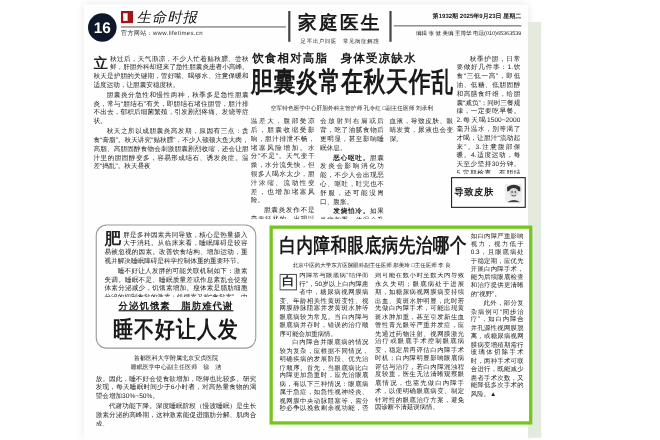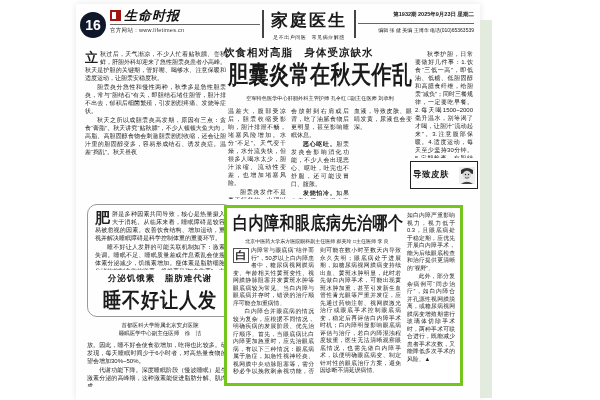--- a/index.html
+++ b/index.html
@@ -10,66 +10,66 @@
         box-shadow:0 0 7px rgba(0,0,0,.10);}
   .edge-strip{position:absolute;left:480px;top:20px;width:12px;height:378px;background:#e3eade;}
 
   
   .pageno{position:absolute;left:80px;top:12px;width:26px;height:26px;border-radius:50%;
           background:#0f172a;color:#fff;font-weight:bold;font-size:14px;line-height:26px;
           text-align:center;}
   .logo-row{position:absolute;left:110px;top:8px;height:15px;display:flex;align-items:center;gap:3px;}
   .logo-sq{width:11px;height:11px;background:#a31515;position:relative;}
   .logo-sq::after{content:"";position:absolute;left:2px;top:2px;width:4px;height:7px;background:#fff;}
-  .logo-txt{font-weight:bold;font-size:13px;font-style:italic;letter-spacing:1px;color:#111;}
+  .logo-txt{font-weight:normal;font-size:13px;font-style:italic;letter-spacing:1px;color:#111;}
   .hline{position:absolute;height:1px;background:#666;}
   .site{position:absolute;left:110px;top:27px;font-size:5.5px;color:#333;letter-spacing:.3px;}
   .vbar{position:absolute;top:10px;width:1.5px;height:28px;background:#444;}
   .sect{position:absolute;left:266px;top:9px;width:86px;text-align:center;}
   .sect-title{font-size:17px;font-weight:900;letter-spacing:2px;}
   .sect-sub{font-size:5px;color:#222;margin-top:2px;letter-spacing:.5px;}
   .issue1{position:absolute;left:356px;top:11px;width:118px;text-align:right;font-size:5.5px;font-weight:bold;color:#222;}
   .issue2{position:absolute;left:356px;top:27px;width:118px;text-align:right;font-size:5px;color:#222;}
 
   
   .bt{font-size:6px;line-height:8px;text-align:justify;color:#222;}
   .bt p{margin:0 0 1px 0;text-indent:2em;}
   .bt p.noind{text-indent:0;}
   .lead{font-weight:bold;}
 
   
   .mcol1{position:absolute;left:85px;top:50px;width:141px;height:150px;overflow:hidden;}
   .dropcap{float:left;font-size:13px;font-weight:bold;line-height:13px;padding:1px 2px 0 0;}
-  .kicker{position:absolute;left:224px;top:46px;width:184px;text-align:left;
+  .kicker{position:absolute;left:212px;top:46px;width:184px;text-align:center;
           font-size:10.5px;font-weight:900;letter-spacing:1px;}
   .mhead{position:absolute;left:228px;top:58px;width:184px;text-align:center;
          font-size:20px;font-weight:900;letter-spacing:.5px;transform:scaleY(1.25);
          transform-origin:top;white-space:nowrap;}
   .mbyline{position:absolute;left:224px;top:95px;width:192px;text-align:center;font-size:5.2px;color:#222;}
   .mcols{position:absolute;left:228px;top:107px;width:184px;height:92px;display:flex;gap:5px;}
   .mcols .c{width:58px;height:92px;overflow:hidden;}
   .mcol4{position:absolute;left:415px;top:50px;width:58px;height:108px;overflow:hidden;}
 
   .expert-box{position:absolute;left:410px;top:161px;width:62px;height:24px;border:1.3px solid #222;
               display:flex;align-items:center;justify-content:space-between;padding:1px 2px;background:#fff;}
   .expert-label{font-size:8.5px;font-weight:900;letter-spacing:.5px;}
 
   
   .roundbox{position:absolute;left:87px;top:204px;width:146px;height:113px;border:1px solid #999;
             border-radius:10px;padding:5px 7px;box-sizing:border-box;overflow:hidden;background:#fefefe;}
   .sl-intro{height:60px;overflow:hidden;}
   .dropcap2{float:left;font-size:15px;font-weight:bold;line-height:15px;padding:0 2px 0 0;}
-  .sl-kicker{text-align:center;font-size:8.5px;font-weight:900;letter-spacing:1px;margin-top:3px;}
+  .sl-kicker{text-align:center;font-size:8.5px;font-weight:900;letter-spacing:1px;margin-top:3px;text-decoration:underline;}
   .sl-head{text-align:center;font-size:18px;font-weight:900;letter-spacing:1px;margin-top:1px;
            transform:scaleY(1.15);transform-origin:top;}
   .sl-byline{position:absolute;left:87px;width:146px;text-align:center;font-size:5.5px;color:#222;}
   .sl-body{position:absolute;left:87px;top:341px;width:146px;height:46px;overflow:hidden;}
 
   
-  .greenbox{position:absolute;left:224px;top:205px;width:239px;height:181px;border:3px solid #74c61d;
+  .greenbox{position:absolute;left:245px;top:205px;width:239px;height:181px;border:3px solid #74c61d;
             box-sizing:border-box;background:#fff;padding:4px 5px 4px 6px;display:flex;gap:6px;}
   .eye-left{width:168px;display:flex;flex-direction:column;}
   .eye-head{text-align:center;font-size:15px;font-weight:900;letter-spacing:.5px;white-space:nowrap;
             transform:scaleY(1.2);transform-origin:top;}
   .eye-byline{text-align:center;font-size:5px;color:#222;margin-top:7px;}
   .eye-cols{margin-top:3px;height:138px;overflow:hidden;columns:2;column-gap:6px;}
   .eye-right{width:52px;height:166px;overflow:hidden;}
   .bt2{font-size:5.8px;line-height:7.5px;text-align:justify;color:#222;}
   .bt2 p{margin:0 0 1px 0;text-indent:2em;}
   .bt2 p.noind{text-indent:0;}

